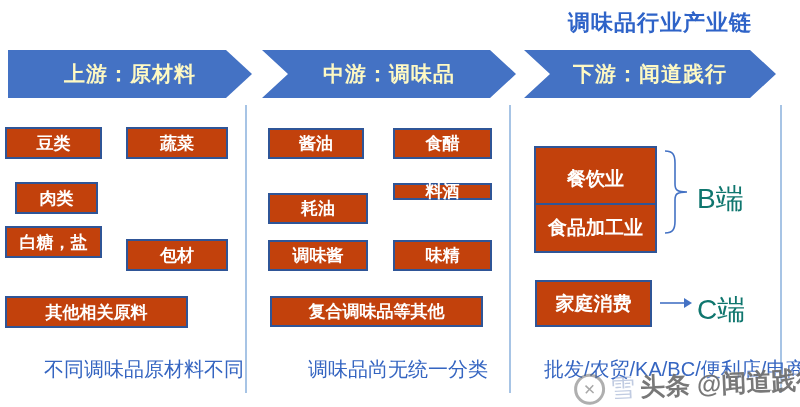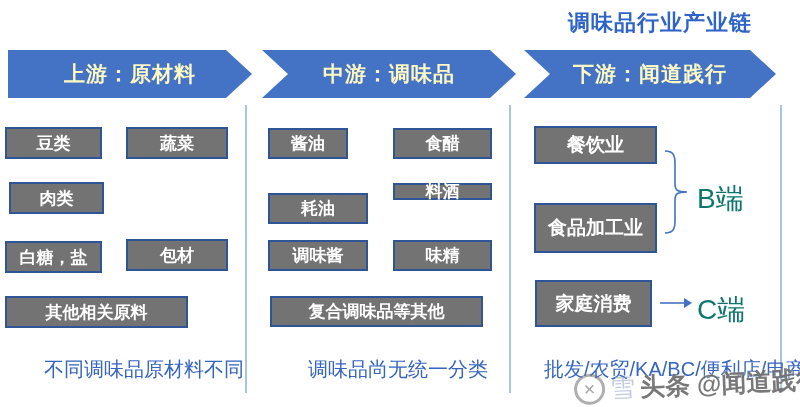--- a/index.html
+++ b/index.html
@@ -15,21 +15,21 @@
          color:#fef9c3;font-size:21px;font-weight:bold;letter-spacing:1px;}
   .a1{left:8px;width:244px;
       clip-path:polygon(0 0,calc(100% - 26px) 0,100% 50%,calc(100% - 26px) 100%,0 100%);}
   .a2{left:262px;width:254px;
       clip-path:polygon(0 0,calc(100% - 26px) 0,100% 50%,calc(100% - 26px) 100%,0 100%,26px 50%);}
   .a3{left:524px;width:252px;
       clip-path:polygon(0 0,calc(100% - 26px) 0,100% 50%,calc(100% - 26px) 100%,0 100%,26px 50%);}
 
   .vline{position:absolute;top:105px;height:288px;width:2px;background:#A7C4E5;}
 
-  .box{position:absolute;background:#737373;border:2px solid #2F5597;
+  .box{position:absolute;background:#c2410c;border:2px solid #2F5597;
        box-sizing:border-box;display:flex;align-items:center;justify-content:center;
        color:#ffffff;font-size:17px;font-weight:600;white-space:nowrap;}
   .boxR{font-size:19px;}
 
   .caption{position:absolute;top:356px;font-size:20px;color:#3565C1;white-space:nowrap;margin-left:30px;}
 
   .side-label{position:absolute;font-size:28px;color:#0f766e;white-space:nowrap;}
 
   .connector{position:absolute;}
 
@@ -58,34 +58,34 @@
   <div class="arrow a3">
     <span>下游：闻道践行</span>
   </div>
 
   <div class="vline" style="left:245px"></div>
   <div class="vline" style="left:509px"></div>
   <div class="vline" style="left:780px"></div>
 
   <div class="box" style="left:5px;top:127px;width:97px;height:32px">豆类</div>
   <div class="box" style="left:126px;top:127px;width:102px;height:32px">蔬菜</div>
-  <div class="box" style="left:9px;top:182px;width:95px;height:32px">肉类</div>
-  <div class="box" style="left:5px;top:241px;width:97px;height:32px">白糖，盐</div>
+  <div class="box" style="left:15px;top:182px;width:83px;height:32px">肉类</div>
+  <div class="box" style="left:5px;top:226px;width:97px;height:32px">白糖，盐</div>
   <div class="box" style="left:126px;top:239px;width:102px;height:32px">包材</div>
   <div class="box" style="left:5px;top:296px;width:183px;height:32px">其他相关原料</div>
 
-  <div class="box" style="left:268px;top:128px;width:80px;height:31px">酱油</div>
+  <div class="box" style="left:268px;top:128px;width:96px;height:31px">酱油</div>
   <div class="box" style="left:393px;top:128px;width:99px;height:31px">食醋</div>
   <div class="box" style="left:268px;top:193px;width:100px;height:31px">耗油</div>
   <div class="box" style="left:393px;top:183px;width:99px;height:17px">料酒</div>
   <div class="box" style="left:268px;top:240px;width:100px;height:31px">调味酱</div>
   <div class="box" style="left:393px;top:240px;width:99px;height:31px">味精</div>
   <div class="box" style="left:270px;top:296px;width:213px;height:31px">复合调味品等其他</div>
 
-  <div class="box boxR" style="left:534px;top:126px;width:123px;height:38px">餐饮业</div>
+  <div class="box boxR" style="left:534px;top:146px;width:123px;height:66px">餐饮业</div>
   <div class="box boxR" style="left:534px;top:203px;width:123px;height:50px">食品加工业</div>
   <div class="box boxR" style="left:535px;top:280px;width:117px;height:47px">家庭消费</div>
 
   <svg class="connector" style="left:664px;top:150px" width="24" height="84">
     <path d="M1,1 C9,1 11,5 11,13 L11,34 C11,40 13,42 23,42 C13,42 11,44 11,50 L11,71 C11,79 9,83 1,83" stroke="#4472C4" stroke-width="1.6" fill="none"></path>
   </svg>
   <div class="side-label" style="left:697px;top:180px">B端</div>
 
   <svg class="connector" style="left:659px;top:296px" width="34" height="14">
     <line x1="1" y1="7" x2="25" y2="7" stroke="#4472C4" stroke-width="1.6"></line>

